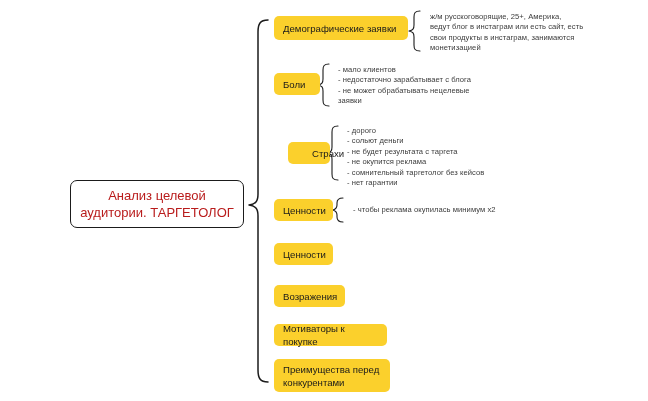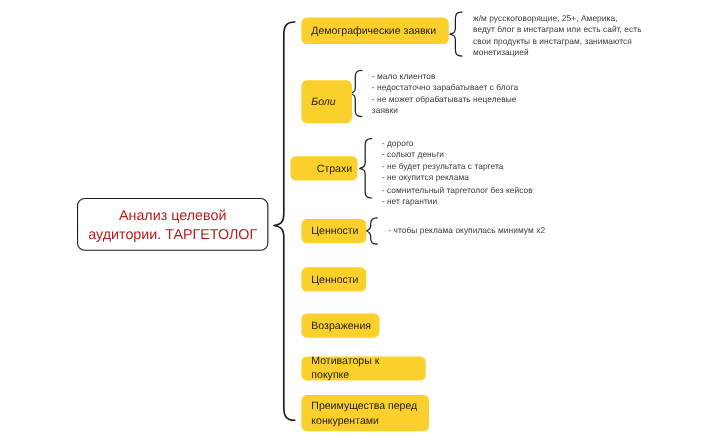--- a/index.html
+++ b/index.html
@@ -127,27 +127,27 @@
 
   <div class="root-node">Анализ целевой
 аудитории. ТАРГЕТОЛОГ</div>
 
   <div class="chip" style="left:274px; top:16px; width:134px; height:24px;">Демографические заявки</div>
   <div class="detail" style="left:430px; top:12px; width:212px;">ж/м русскоговорящие, 25+, Америка,
 ведут блог в инстаграм или есть сайт, есть
 свои продукты в инстаграм, занимаются
 монетизацией</div>
 
-  <div class="chip" style="left:274px; top:73px; width:46px; height:39px;font-style:italic;">Боли</div>
+  <div class="chip" style="left:274px; top:73px; width:46px; height:22px;">Боли</div>
   <div class="detail" style="left:338px; top:65px; width:200px;">- мало клиентов
 - недостаточно зарабатывает с блога
 - не может обрабатывать нецелевые
 заявки</div>
 
-  <div class="chip" style="left:264px; top:142px; width:61px; height:22px;padding-left:24px;">Страхи</div>
+  <div class="chip" style="left:288px; top:142px; width:42px; height:22px;padding-left:24px;">Страхи</div>
   <div class="detail" style="left:347px; top:126px; width:210px;">- дорого
 - сольют деньги
 - не будет результата с таргета
 - не окупится реклама
 - сомнительный таргетолог без кейсов
 - нет гарантии</div>
 
   <div class="chip" style="left:274px; top:199px; width:59px; height:22px;">Ценности</div>
   <div class="detail" style="left:353px; top:205px; width:220px;">- чтобы реклама окупилась минимум х2</div>
 

